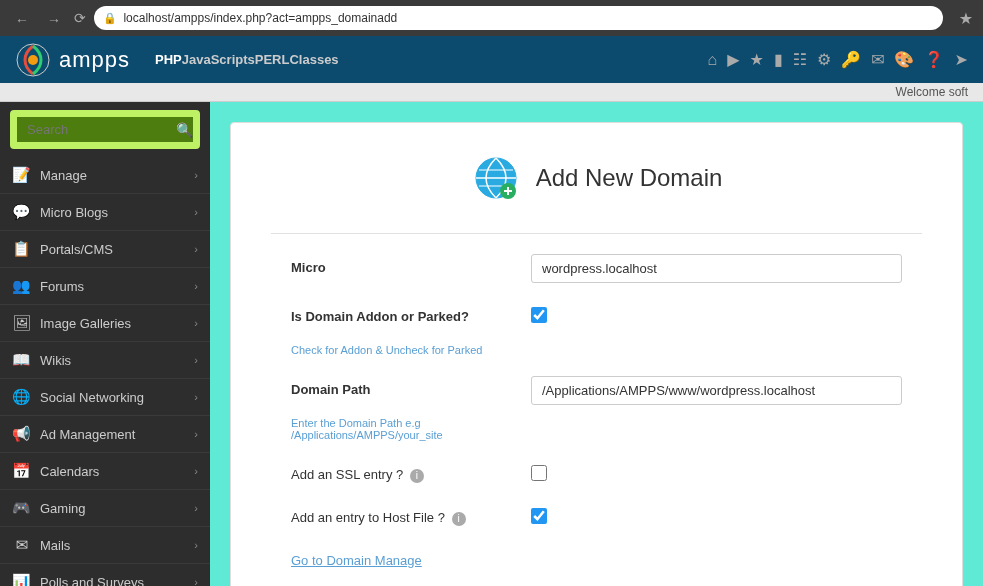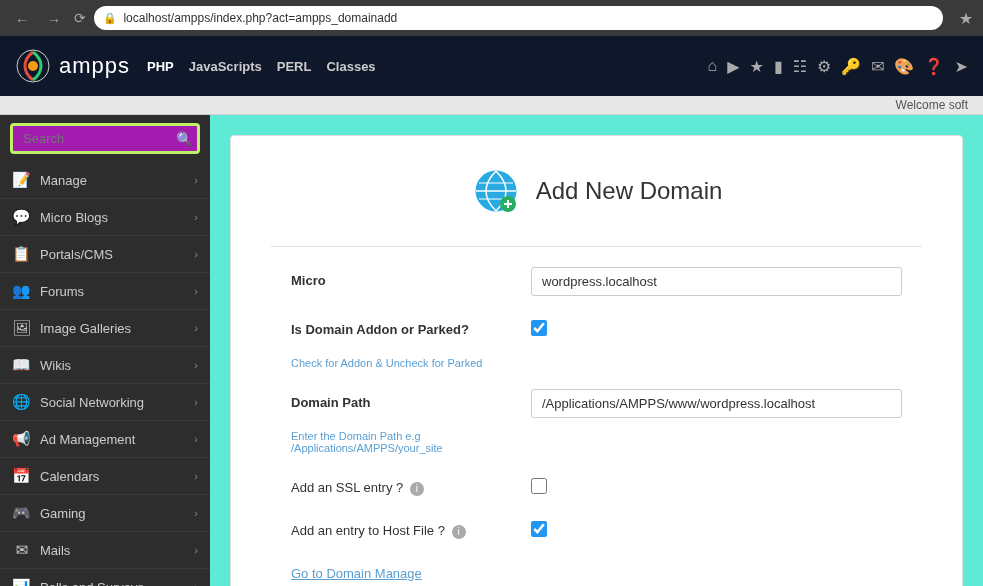--- a/index.html
+++ b/index.html
@@ -34,22 +34,22 @@
       padding: 0 10px;
       font-size: 12px;
       color: #333;
       gap: 6px;
     }
     .url-lock { color: #4a90d9; font-size: 11px; }
     .browser-star { color: #aaa; font-size: 16px; margin-left: 8px; }
 
     
     .app-header {
-      background: #0f172a;
-      height: 60px;
+      background: #0c4a6e;
+      height: 47px;
       display: flex;
       align-items: center;
       padding: 0 15px;
       gap: 15px;
     }
     .app-logo {
       display: flex;
       align-items: center;
       gap: 8px;
     }
@@ -58,22 +58,22 @@
       height: 36px;
     }
     .logo-text {
       color: #fff;
       font-size: 22px;
       font-weight: 300;
       letter-spacing: 1px;
     }
     .app-nav {
       display: flex;
-      gap: 15px;
-      margin-left: 2px;
+      gap: 0;
+      margin-left: 10px;
     }
     .app-nav a {
       color: #ccc;
       text-decoration: none;
       font-size: 13px;
       font-weight: bold;
     }
     .app-nav a:first-child { color: #fff; }
     .header-icons {
       margin-left: auto;
@@ -110,22 +110,22 @@
       flex-direction: column;
       overflow-y: auto;
       flex-shrink: 0;
     }
     .sidebar-search {
       padding: 8px 10px;
       background: #2d2d2d;
     }
     .sidebar-search-input {
       width: 100%;
-      background: #a21caf;
-      border: 3px solid #bef264;
+      background: #4d7c0f;
+      border: 7px solid #bef264;
       border-radius: 4px;
       padding: 5px 30px 5px 10px;
       color: #ccc;
       font-size: 13px;
       outline: none;
     }
     .search-wrap {
       position: relative;
     }
     .search-icon-btn {

